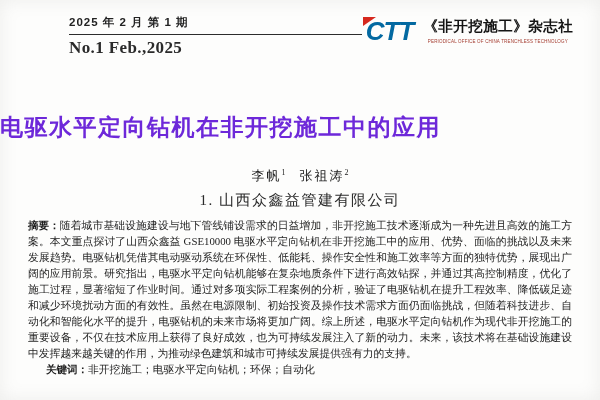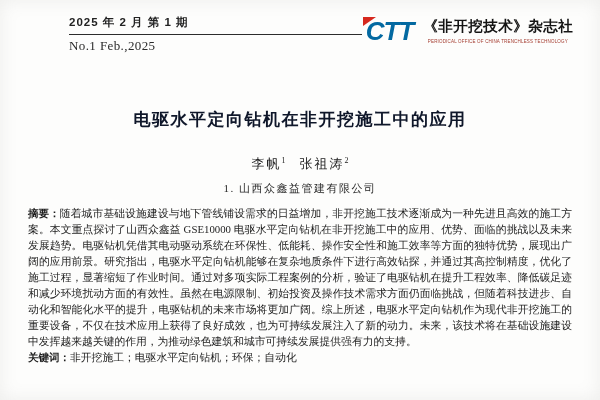--- a/index.html
+++ b/index.html
@@ -30,24 +30,25 @@
     font-family: "Liberation Sans", "DejaVu Sans", sans-serif;
     font-weight: bold;
     font-size: 11.5px;
     color: #222;
     padding-bottom: 4px;
     border-bottom: 1.6px solid #2c2c2c;
     letter-spacing: 1px;
   }
   .issue-en {
     font-family: "Liberation Serif", serif;
-    font-size: 13px;
+    font-size: 17px;
     margin-top: 3px;
     color: #2a2a2a;
     letter-spacing: 0.4px;
+    font-weight: bold;
   }
   .brand { display: flex; align-items: center; gap: 7px; margin-top: 2px; }
   .logo { position: relative; padding-left: 4px; }
   .logo-flag {
     position: absolute; left: 1px; top: -1px;
     width: 0; height: 0;
     border-top: 9px solid #d6281e;
     border-right: 13px solid transparent;
   }
   .logo-text {
@@ -75,38 +76,38 @@
     transform: scale(0.9);
     color: #a33a2e;
     letter-spacing: 0.2px;
     margin-top: 2px;
     white-space: nowrap;
   }
 
   
   .title {
     margin-top: 54px;
-    text-align: center;
-    font-size: 17px;
+    text-align: left;
+    font-size: 23px;
     font-weight: bold;
     letter-spacing: 1.5px;
-    color: #0f172a;
+    color: #6d28d9;
   }
   .authors {
     margin-top: 24px;
     text-align: center;
     font-size: 13px;
     color: #222;
     letter-spacing: 2px;
   }
   .authors sup { font-size: 8px; letter-spacing: 0; }
   .author + .author { margin-left: 14px; }
   .affiliation {
     text-align: center;
-    font-size: 11px;
+    font-size: 15px;
     color: #2a2a2a;
     letter-spacing: 1.5px;
     line-height: 16px;
   }
   .affiliations { margin-top: 7px; }
 
   
   .abstract {
     margin-top: 9px;
     padding: 0 28px;
@@ -118,39 +119,40 @@
   .abstract .label, .keywords .label {
     font-weight: bold;
     font-family: "Liberation Sans", "DejaVu Sans", sans-serif;
     font-size: 10.5px;
   }
   .keywords {
     padding: 0 28px;
     font-size: 10.8px;
     line-height: 16px;
     color: #1d1d1d;
+    margin-left: 18px;
   }
 </style>
 </head>
 <body>
 
 <div class="page">
 
   <div class="masthead">
     <div class="issue-info">
       <div class="issue-cn">2025 年 2 月 第 1 期</div>
       <div class="issue-en">No.1 Feb.,2025</div>
     </div>
     <div class="brand">
       <div class="logo">
         <span class="logo-flag"></span>
         <span class="logo-text">CTT</span>
       </div>
       <div class="journal-block">
-        <div class="journal-name">《非开挖技术》杂志社</div>
+        <div class="journal-name">《非开挖施工》杂志社</div>
         <div class="journal-en">PERIODICAL OFFICE OF CHINA TRENCHLESS TECHNOLOGY</div>
       </div>
     </div>
   </div>
 
   <div class="title">电驱水平定向钻机在非开挖施工中的应用</div>
 
   <div class="authors">
     <span class="author"><span>李帆</span><sup>1</sup></span><span class="author"><span>张祖涛</span><sup>2</sup></span>
   </div>

